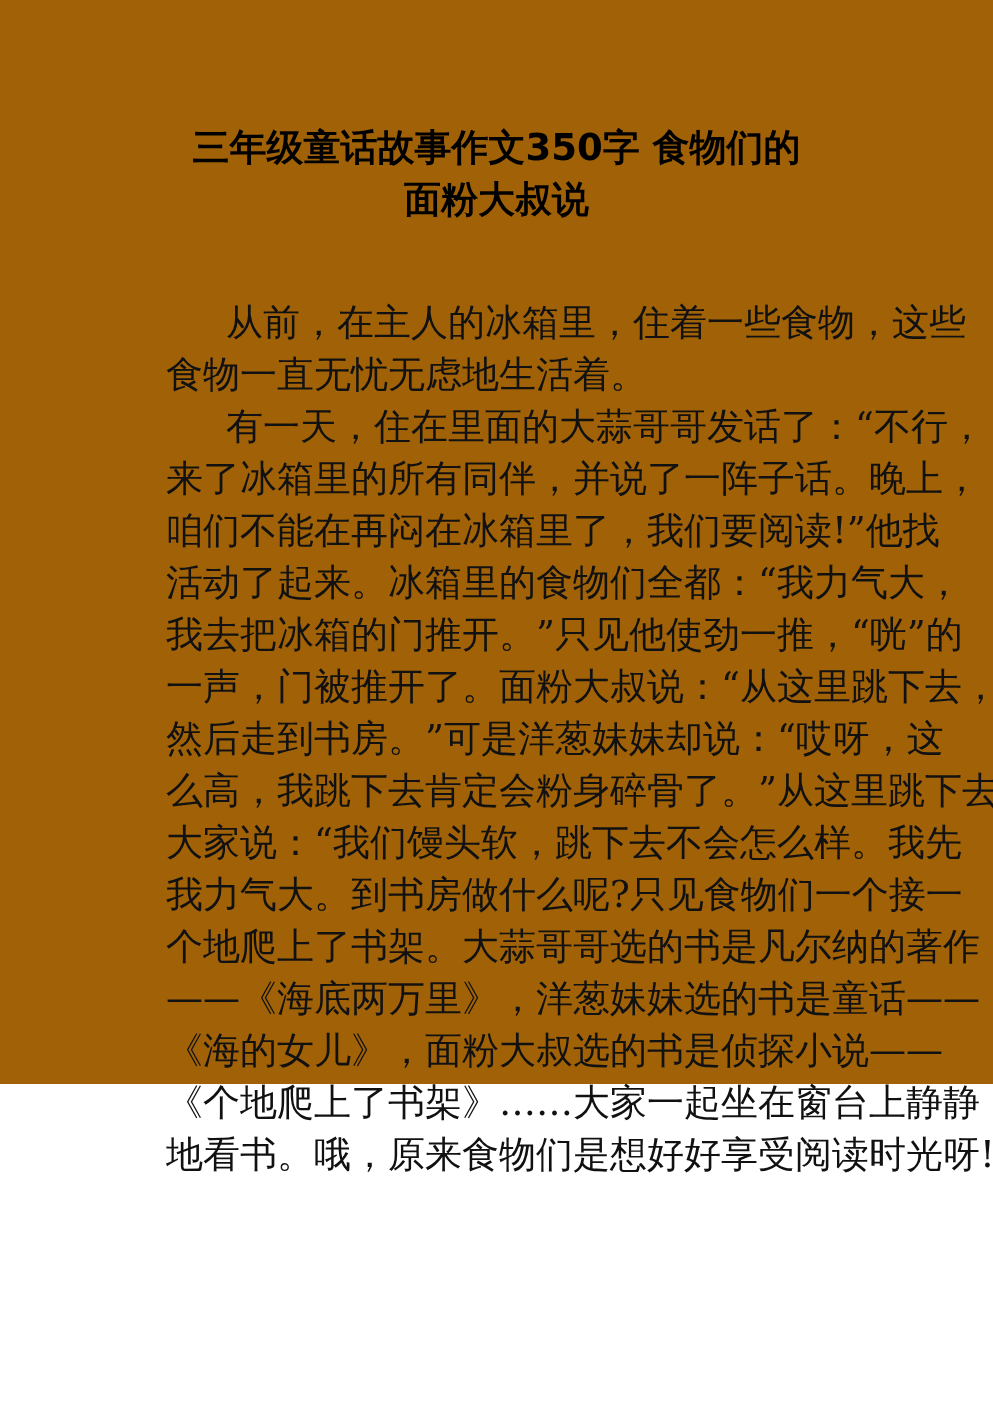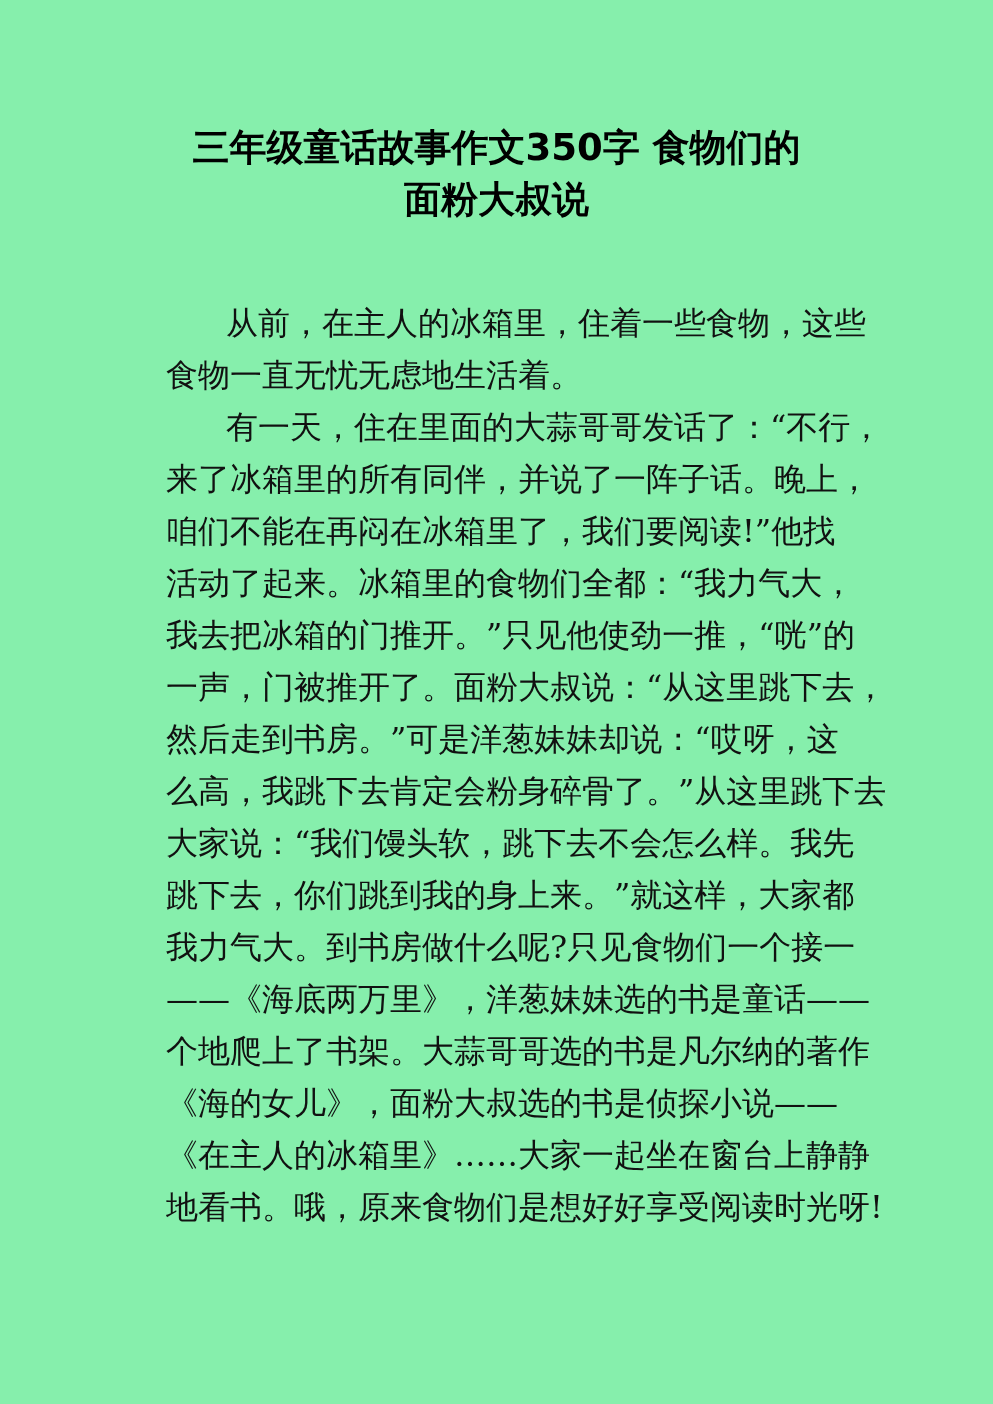--- a/index.html
+++ b/index.html
@@ -1,32 +1,32 @@
 <!DOCTYPE html>
 <html><head>
 <meta charset="utf-8">
 <style>
   html, body { margin: 0; padding: 0; background: #ffffff; }
   body {
     width: 993px; height: 1404px; position: relative; overflow: hidden;
     color: #111111;
   }
-  .page { position: absolute; left: 0; top: 0; width: 993px; height: 1404px; background: #86efac; }
+  .page { position: absolute; left: 0; top: 0; width: 993px; height: 1084px; background: #a16207; }
   .title {
     position: absolute; left: 120px; width: 753px; top: 122px;
     text-align: center;
     font-family: "DejaVu Sans", "Liberation Sans", sans-serif;
     font-weight: bold; font-size: 37px; line-height: 52px;
     color: #000;
   }
   .title .line { display: block; white-space: nowrap; }
   .body-text {
     position: absolute; left: 166px; top: 297px; width: 680px;
     font-family: "DejaVu Serif", "Liberation Serif", serif;
-    font-size: 32px; line-height: 52px; color: #111;
+    font-size: 37px; line-height: 52px; color: #111;
   }
   .body-text .ln { display: block; white-space: nowrap; height: 52px; }
   .indent { padding-left: 60px; }
 </style>
 </head>
 <body>
 
 <div class="page">
   <div class="title">
     <span class="line">三年级童话故事作文350字  食物们的</span>
@@ -38,21 +38,20 @@
     <span class="ln">食物一直无忧无虑地生活着。</span>
     <span class="ln indent">有一天，住在里面的大蒜哥哥发话了：“不行，</span>
     <span class="ln">来了冰箱里的所有同伴，并说了一阵子话。晚上，</span>
     <span class="ln">咱们不能在再闷在冰箱里了，我们要阅读!”他找</span>
     <span class="ln">活动了起来。冰箱里的食物们全都：“我力气大，</span>
     <span class="ln">我去把冰箱的门推开。”只见他使劲一推，“咣”的</span>
     <span class="ln">一声，门被推开了。面粉大叔说：“从这里跳下去，</span>
     <span class="ln">然后走到书房。”可是洋葱妹妹却说：“哎呀，这</span>
     <span class="ln">么高，我跳下去肯定会粉身碎骨了。”从这里跳下去</span>
     <span class="ln">大家说：“我们馒头软，跳下去不会怎么样。我先</span>
-    <span class="ln">跳下去，你们跳到我的身上来。”就这样，大家都</span>
     <span class="ln">我力气大。到书房做什么呢?只见食物们一个接一</span>
+    <span class="ln">个地爬上了书架。大蒜哥哥选的书是凡尔纳的著作</span>
     <span class="ln">——《海底两万里》，洋葱妹妹选的书是童话——</span>
-    <span class="ln">个地爬上了书架。大蒜哥哥选的书是凡尔纳的著作</span>
     <span class="ln">《海的女儿》，面粉大叔选的书是侦探小说——</span>
-    <span class="ln">《在主人的冰箱里》……大家一起坐在窗台上静静</span>
+    <span class="ln">《个地爬上了书架》……大家一起坐在窗台上静静</span>
     <span class="ln">地看书。哦，原来食物们是想好好享受阅读时光呀!</span>
   </div>
 </div>
 
 </body></html>

